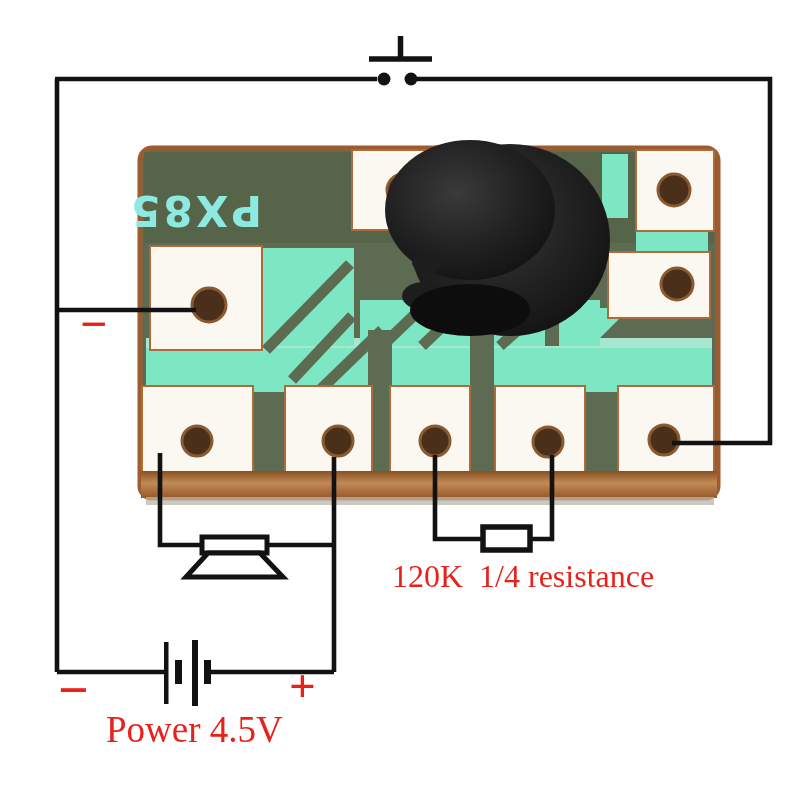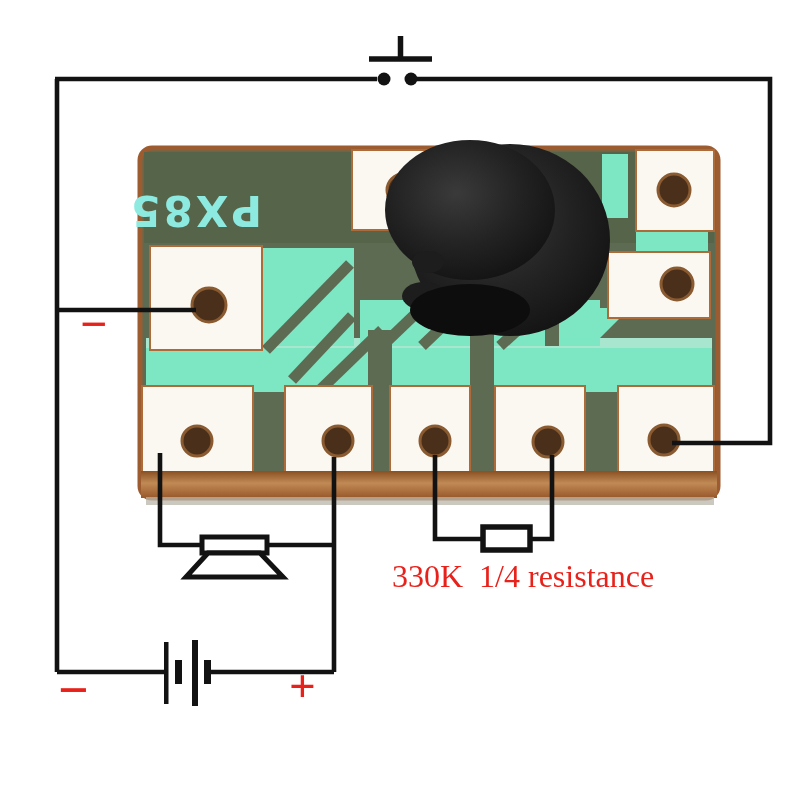--- a/index.html
+++ b/index.html
@@ -140,16 +140,17 @@
 
     <g fill="#121212">
       <rect x="164" y="642" width="4.5" height="62"></rect>
       <rect x="175" y="660" width="7" height="24"></rect>
       <rect x="192" y="640" width="6" height="66"></rect>
       <rect x="204" y="660" width="7" height="24"></rect>
     </g>
   </svg>
 
   <div class="red-label lbl-minus-top">−</div>
-  <div class="red-label lbl-resistor">330K  1/4 resistance</div>
+  <div class="red-label lbl-resistor">120K  1/4 resistance</div>
   <div class="red-label lbl-minus-bat">−</div>
   <div class="red-label lbl-plus-bat">+</div>
+  <div class="red-label lbl-power">Power 4.5V</div>
 </div>
 
 </body></html>

